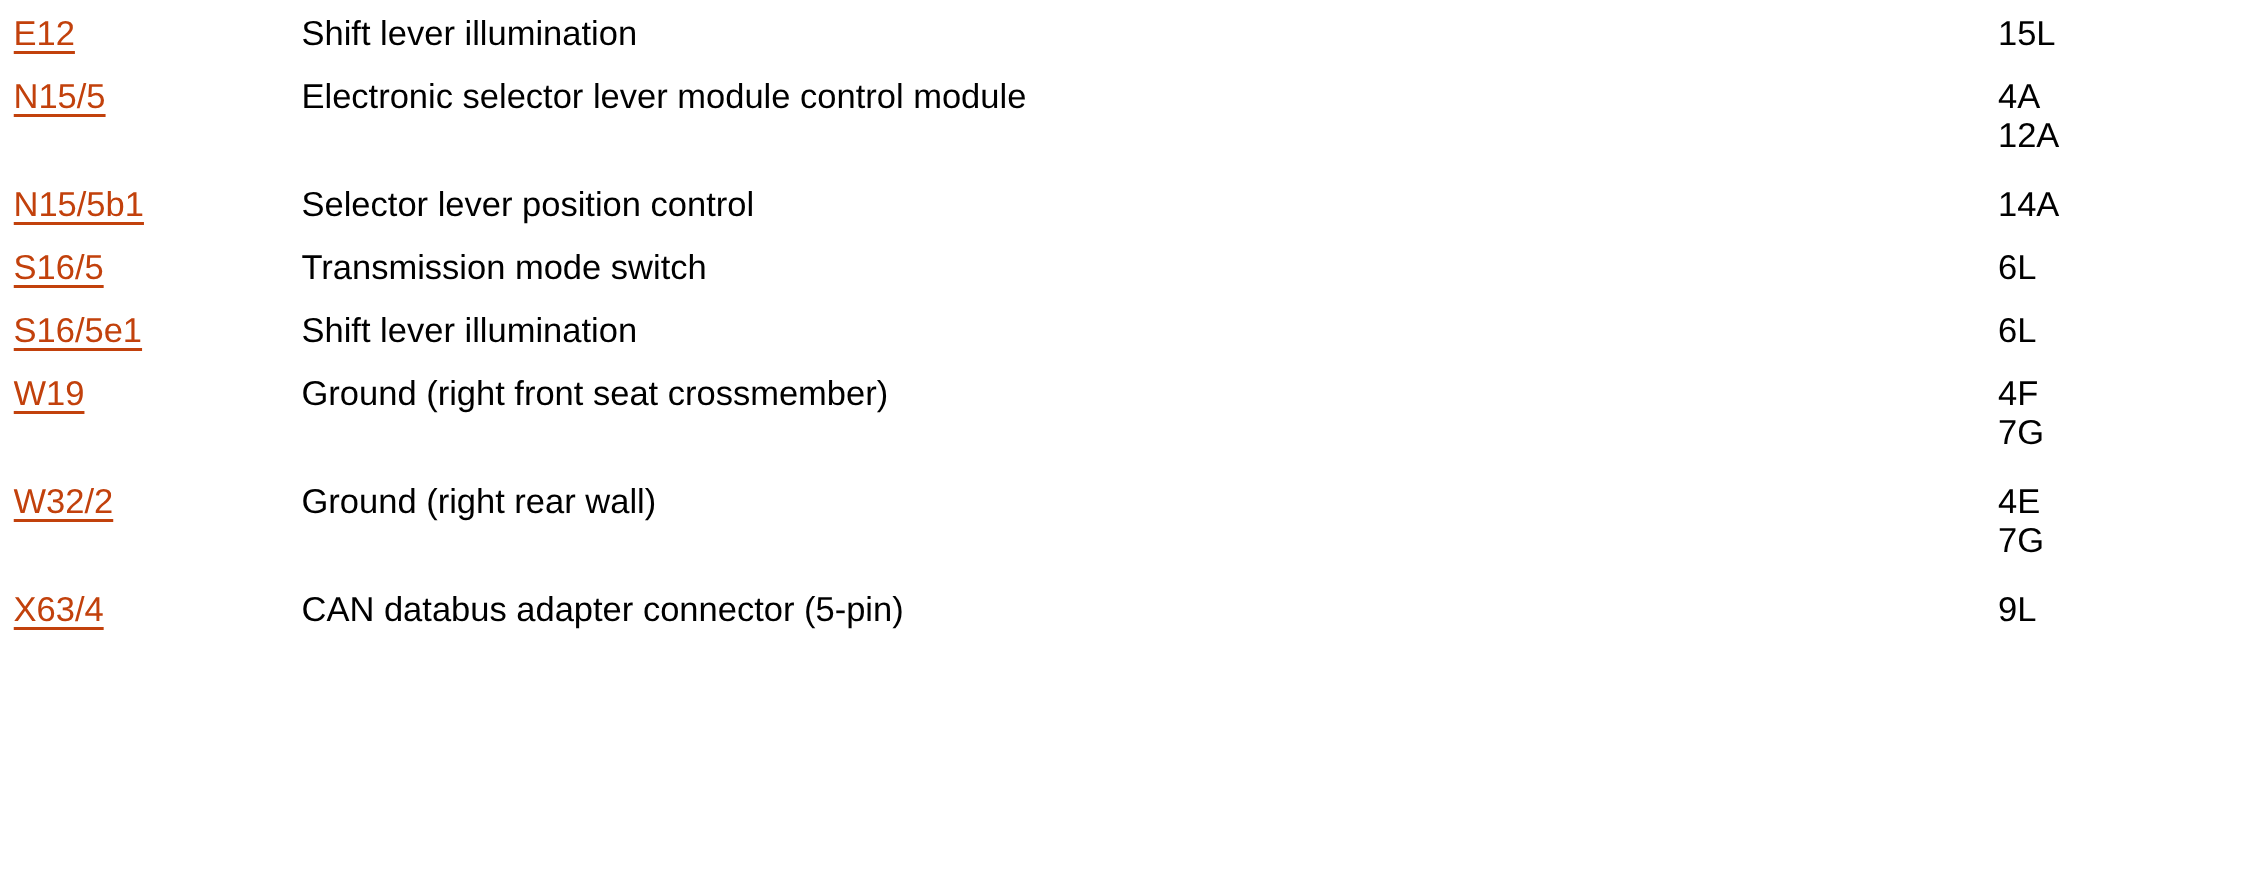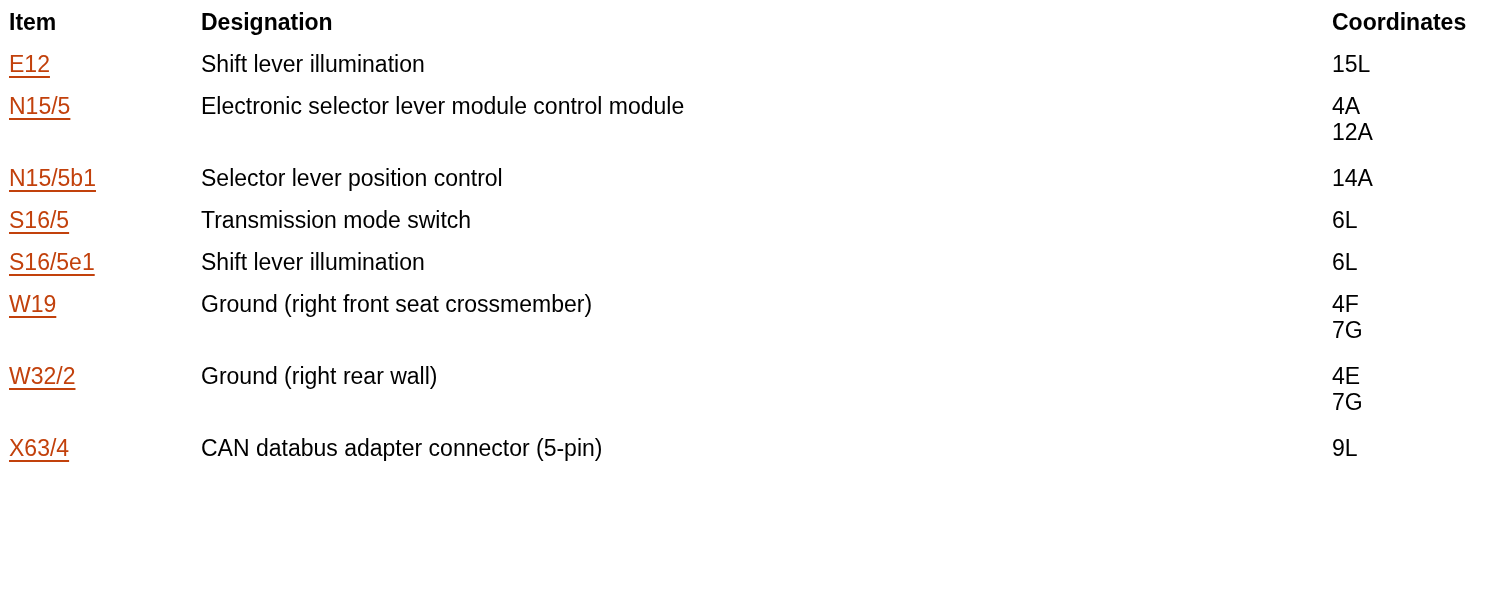--- a/index.html
+++ b/index.html
@@ -50,25 +50,20 @@
 <body>
 
 <div class="page">
   <table class="legend">
     <colgroup>
       <col class="c-item">
       <col class="c-desig">
       <col class="c-coord">
     </colgroup>
     <tbody>
-        <tr>
-      <th>Item</th>
-      <th>Designation</th>
-      <th>Coordinates</th>
-    </tr>
 
     <tr class="row">
       <td><span class="item-link">E12</span></td>
       <td>Shift lever illumination</td>
       <td class="coord-cell">15L</td>
     </tr>
 
 
     <tr class="row tall">
       <td><span class="item-link">N15/5</span></td>

